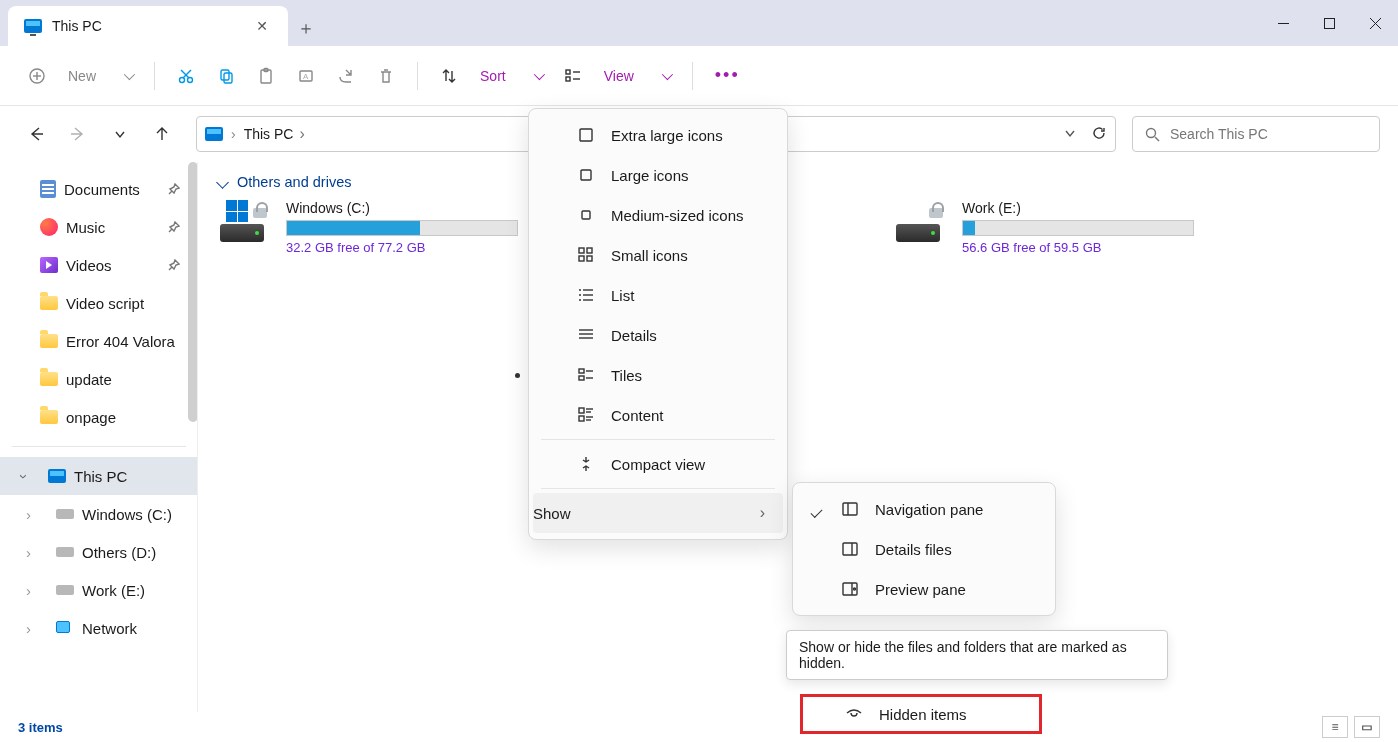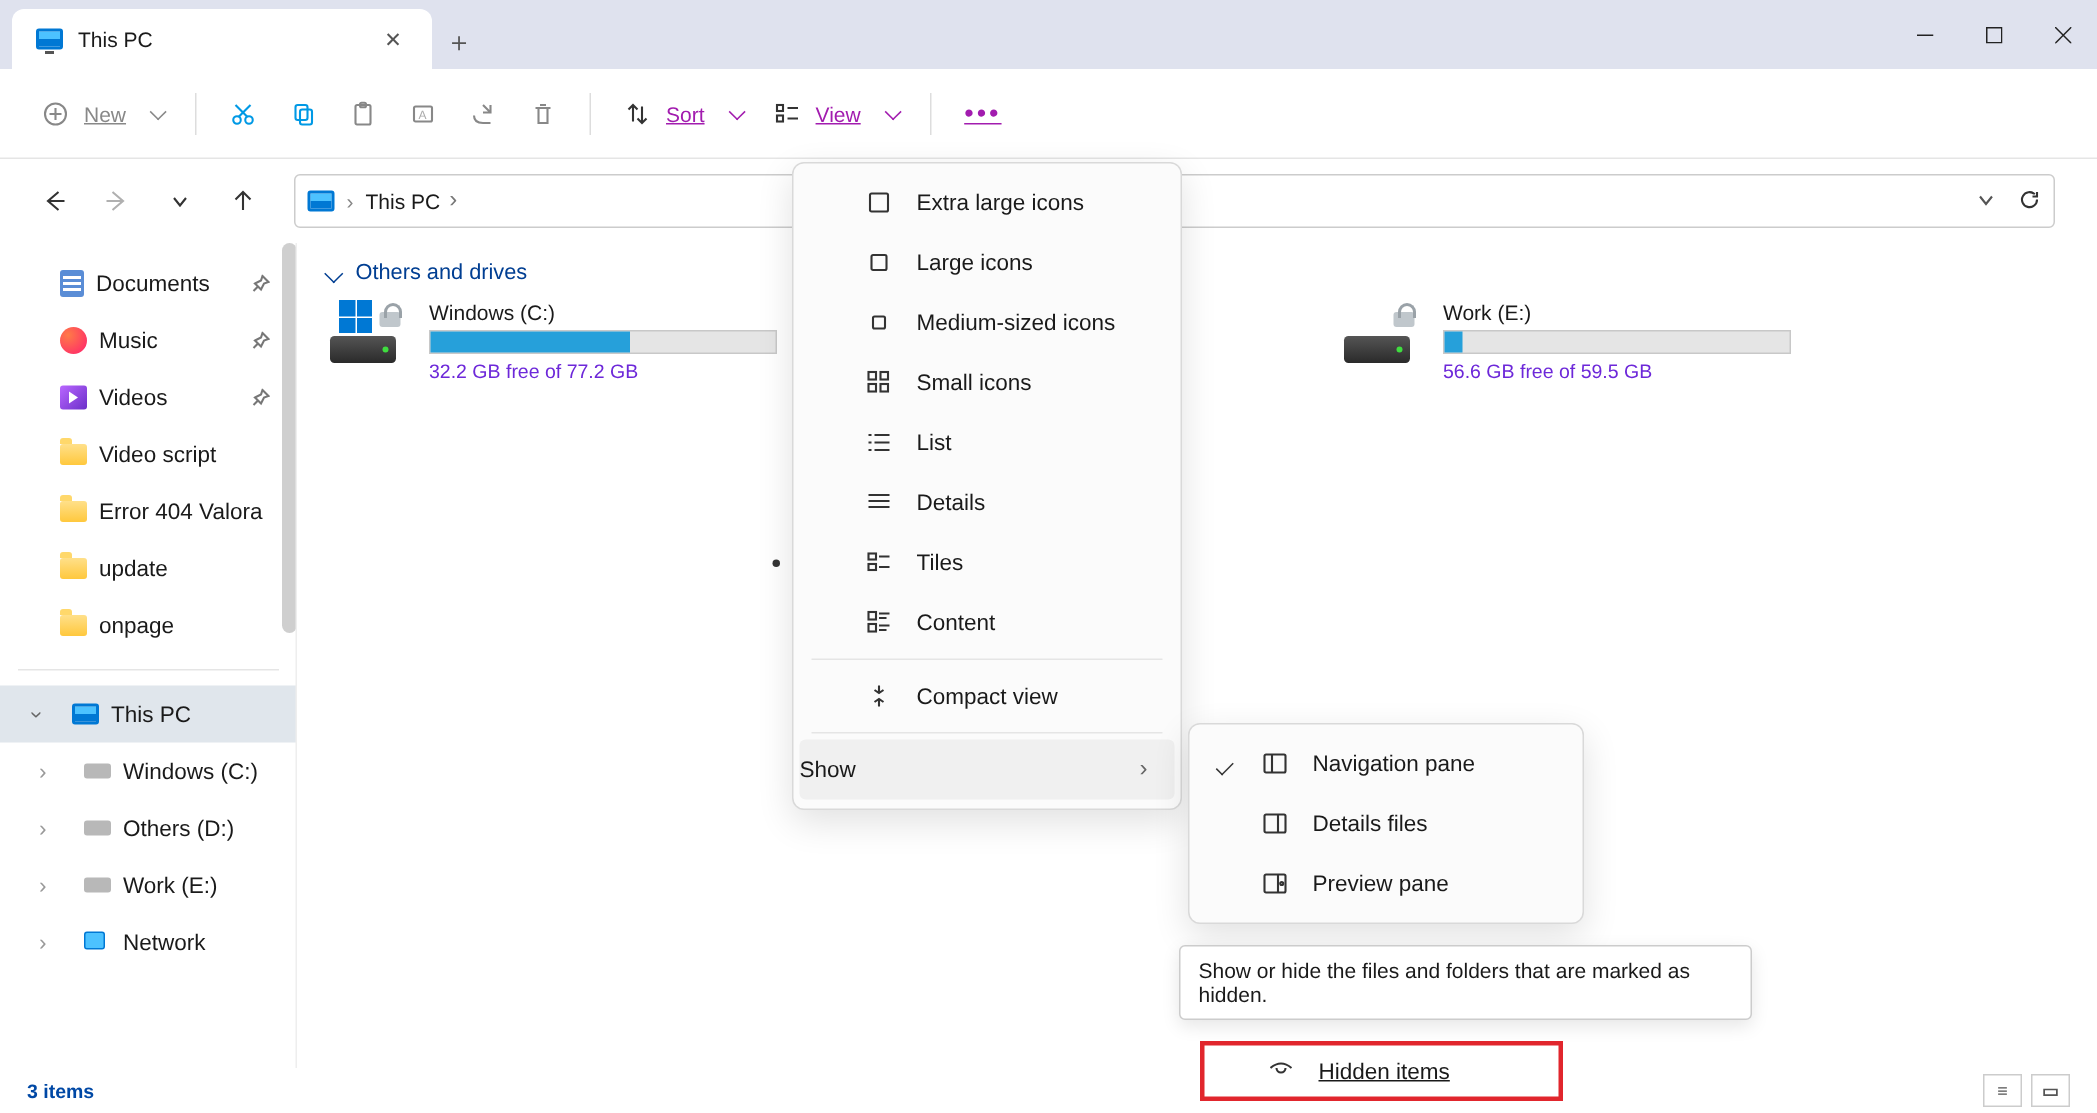--- a/index.html
+++ b/index.html
@@ -12,21 +12,21 @@
   .tab .monitor::after { content: ""; position: absolute; bottom: -5px; left: 4px; width: 6px; height: 2px; background: #555; }
   .tab-title { font-size: 14px; flex: 1; }
   .tab-close { width: 28px; height: 28px; display:flex; align-items:center; justify-content:center; border-radius:4px; font-size: 14px; color: #555; }
   .newtab { width: 36px; height: 36px; display: flex; align-items: center; justify-content: center; color: #555; font-size: 18px; }
   .win-controls { margin-left: auto; display: flex; }
   .win-controls div { width: 46px; height: 46px; display:flex; align-items:center; justify-content:center; color:#333; }
   .win-controls svg { width:11px; height:11px; }
 
   
   .toolbar { height: 60px; display: flex; align-items: center; padding: 0 20px; gap: 6px; border-bottom: 1px solid #e5e5e5; }
-  .tbtn { height: 36px; display: inline-flex; align-items: center; justify-content: center; padding: 0 8px; border-radius: 4px; gap: 10px; color: #888; text-decoration: underline; }
+  .tbtn { height: 36px; display: inline-flex; align-items: center; justify-content: center; padding: 0 8px; border-radius: 4px; gap: 22px; color: #888; }
   .tbtn.active-blue svg { stroke: #0078d4; }
   .tbtn.text { color: #888; }
   .tbtn.enabled { color: #a21caf; }
   .tsep { width: 1px; height: 28px; background: #ddd; margin: 0 8px; }
   .chev-down::after { content: ""; display:inline-block; width:7px; height:7px; border-right:1.3px solid currentColor; border-bottom:1.3px solid currentColor; transform: rotate(45deg) translateY(-2px); margin-left: 6px; }
 
   
   .addrrow { height: 56px; display: flex; align-items: center; padding: 0 18px; gap: 6px; }
   .navbtn { width: 36px; height: 36px; display: flex; align-items:center; justify-content:center; color: #555; border-radius:4px; }
   .navbtn.disabled { color: #b0b0b0; }
@@ -94,21 +94,21 @@
   .menu-item .mic { width: 18px; height: 18px; display:flex; align-items:center; justify-content:center; color:#333; }
   .menu-item.hassub::after { content: "›"; margin-left: auto; color: #666; font-size: 16px; }
   .menu-item .radio { width: 5px; height: 5px; background: #333; border-radius: 50%; position: absolute; left: -18px; }
   .submenu-indent { padding-left: 44px; }
 
   .view-menu { top: 108px; left: 528px; width: 260px; }
   .show-menu { top: 482px; left: 792px; width: 264px; }
 
   .tooltip { position: absolute; top: 630px; left: 786px; background: #fff; border: 1px solid #ccc; border-radius: 4px; padding: 8px 12px; font-size: 14px; box-shadow: 0 4px 12px rgba(0,0,0,0.1); width: 382px; z-index: 60; }
 
-  .hidden-highlight { position: absolute; top: 694px; left: 800px; width: 242px; height: 40px; border: 3px solid #e1262d; z-index: 70; display: flex; align-items: center; padding-left: 42px; gap: 16px; font-size: 15px; text-decoration: underline; }
+  .hidden-highlight { position: absolute; top: 694px; left: 800px; width: 242px; height: 40px; border: 3px solid #e1262d; z-index: 70; display: flex; align-items: center; padding-left: 42px; gap: 16px; font-size: 15px; }
 
   svg.line-icon { stroke: currentColor; stroke-width: 1.4; fill: none; }
   .check-mark::before { content:""; display:inline-block; width:10px; height:5px; border-left:1.5px solid #333; border-bottom:1.5px solid #333; transform: rotate(-45deg); }
 </style>
 </head>
 <body>
 
 <div class="titlebar">
   <div class="tab">
     <span class="monitor"></span>
@@ -230,20 +230,27 @@
         <span>This PC</span>
       </span>
     <div class="addrtail">
       <span><svg class="line-icon" width="14" height="14" viewBox="0 0 14 14" style="stroke:#555">
             <path d="M3 5 L7 10 L11 5"></path>
           </svg></span>
       <span><svg class="line-icon" width="16" height="16" viewBox="0 0 16 16" style="stroke:#333">
             <path d="M13 8 A5 5 0 1 1 11.5 4.5 M13 3 L13 6 L10 6"></path>
           </svg></span>
     </div>
+  </div>
+  <div class="searchbox">
+    <svg class="line-icon" width="15" height="15" viewBox="0 0 15 15" style="stroke:#777">
+        <circle cx="6" cy="6" r="4.5"></circle>
+        <line x1="10" y1="10" x2="14" y2="14"></line>
+      </svg>
+    <span>Search This PC</span>
   </div>
 </div>
 
 <div class="main">
   <div class="sidebar">
     <div class="sb-scroll"></div>
 
     <div class="sb-item">
       <span class="doc-ic">
           <i></i>

